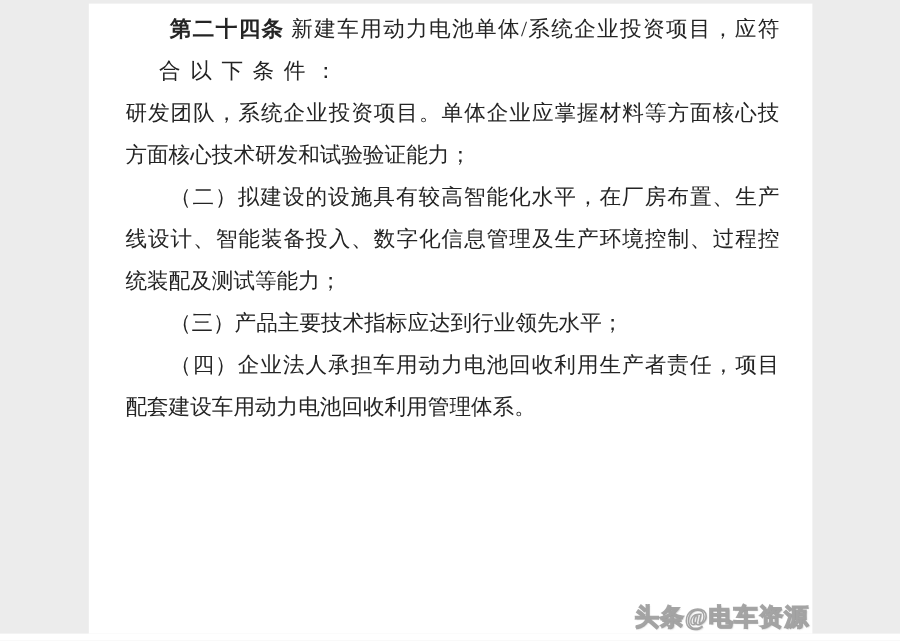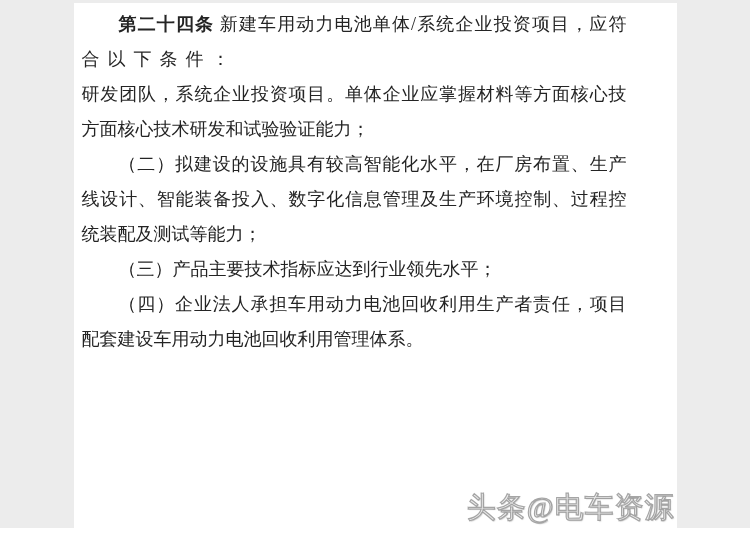--- a/index.html
+++ b/index.html
@@ -13,21 +13,21 @@
     overflow: hidden;
     font-family: "Liberation Serif", "DejaVu Serif", serif;
     position: relative;
   }
   .page {
     width: 603px;
     height: 525px;
     margin: 3px auto 0;
     background: #ffffff;
     box-sizing: border-box;
-    padding: 4px 33px 0 8px;
+    padding: 4px 33px 0 31px;
     position: relative;
   }
   .doc-body {
     width: 545px;
   }
   .line {
     height: 35px;
     line-height: 35px;
     font-size: 18px;
     color: #242424;
@@ -37,30 +37,31 @@
   .line.just {
     white-space: normal;
     text-align: justify;
     text-align-last: justify;
   }
   .line.indent {
     text-indent: 37px;
   }
   .line.wide {
     letter-spacing: 8px;
+    margin-left: 28px;
   }
   .bold {
     font-weight: bold;
   }
   .watermark {
     position: absolute;
     right: 2px;
     bottom: 0px;
-    font-size: 29px;
-    font-weight: normal;
+    font-size: 20px;
+    font-weight: bold;
     letter-spacing: 1px;
     color: rgba(240, 240, 240, 0.85);
     -webkit-text-stroke: 1.2px rgba(150, 150, 150, 0.85);
     text-shadow: 1px 1px 1px rgba(110, 110, 110, 0.35);
     white-space: nowrap;
     pointer-events: none;
   }
   .bottom-strip {
     position: absolute;
     left: 0;

